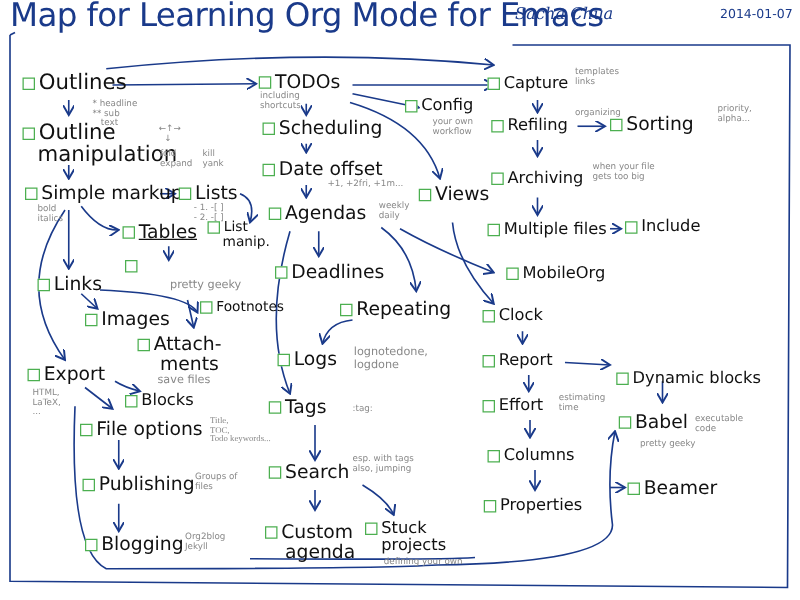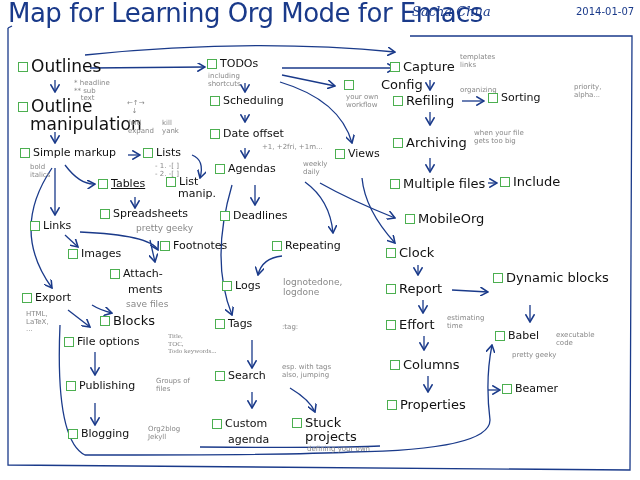--- a/index.html
+++ b/index.html
@@ -11,21 +11,21 @@
             font-style: italic; font-family: "DejaVu Serif", serif; }
   .date { position: absolute; left: 576px; top: 6px; font-size: 10px; color: #1a3a8a;
           font-family: "DejaVu Sans", sans-serif; }
   svg.lines { position: absolute; left: 0; top: 0; width: 640px; height: 480px; pointer-events: none; }
   .node { position: absolute; display: flex; align-items: center; white-space: nowrap;
           color: #111; line-height: 1; }
   .cb { display: inline-block; width: 8px; height: 8px; border: 1.5px solid #4caf50;
         margin-right: 3px; flex: 0 0 auto; background: #fff; }
   .lbl { font-family: "DejaVu Sans", sans-serif; }
   .n-xl .lbl { font-size: 17px; }
-  .n-l .lbl { font-size: 11px; }
+  .n-l .lbl { font-size: 15px; }
   .n-m .lbl { font-size: 13px; }
   .n-s .lbl { font-size: 11px; }
   .note { position: absolute; font-size: 7px; color: #888; line-height: 1.1;
           font-family: "DejaVu Sans", sans-serif; white-space: pre; }
   .note-m { font-size: 9px; }
 </style>
 </head>
 <body>
 
 <div class="title">Map for Learning Org Mode for Emacs</div>
@@ -162,21 +162,20 @@
 <div class="node n-s" style="left:166px;top:176px;">
   <span class="cb"></span>
   <span class="lbl">List</span>
 </div>
 <div class="node n-s" style="left:178px;top:188px;">
   <span class="lbl">manip.</span>
 </div>
 
 <div class="node n-l" style="left:100px;top:208px;">
   <span class="cb"></span>
-  <span class="lbl">Spreadsheets</span>
 </div>
 <div class="note note-m" style="left:136px;top:224px;">pretty geeky</div>
 
 <div class="node n-l" style="left:30px;top:220px;">
   <span class="cb"></span>
   <span class="lbl">Links</span>
 </div>
 <div class="node n-l" style="left:68px;top:248px;">
   <span class="cb"></span>
   <span class="lbl">Images</span>
@@ -289,21 +288,21 @@
 </div>
 <div class="node n-m" style="left:292px;top:416px;">
   <span class="cb"></span>
   <span class="lbl">Stuck</span>
 </div>
 <div class="node n-m" style="left:305px;top:430px;">
   <span class="lbl">projects</span>
 </div>
 <div class="note" style="left:307px;top:446px;">defining your own</div>
 
-<div class="node n-m" style="left:344px;top:78px;gap:24px;">
+<div class="node n-m" style="left:324px;top:78px;">
   <span class="cb"></span>
   <span class="lbl">Config</span>
 </div>
 <div class="note" style="left:346px;top:94px;">your own
 workflow</div>
 
 <div class="node n-l" style="left:335px;top:148px;">
   <span class="cb"></span>
   <span class="lbl">Views</span>
 </div>
@@ -349,21 +348,21 @@
   <span class="lbl">MobileOrg</span>
 </div>
 <div class="node n-m" style="left:386px;top:246px;">
   <span class="cb"></span>
   <span class="lbl">Clock</span>
 </div>
 <div class="node n-m" style="left:386px;top:282px;">
   <span class="cb"></span>
   <span class="lbl">Report</span>
 </div>
-<div class="node n-m" style="left:493px;top:271px;">
+<div class="node n-m" style="left:493px;top:296px;">
   <span class="cb"></span>
   <span class="lbl">Dynamic blocks</span>
 </div>
 <div class="node n-m" style="left:386px;top:318px;">
   <span class="cb"></span>
   <span class="lbl">Effort</span>
 </div>
 <div class="note" style="left:447px;top:315px;">estimating
 time</div>
 

